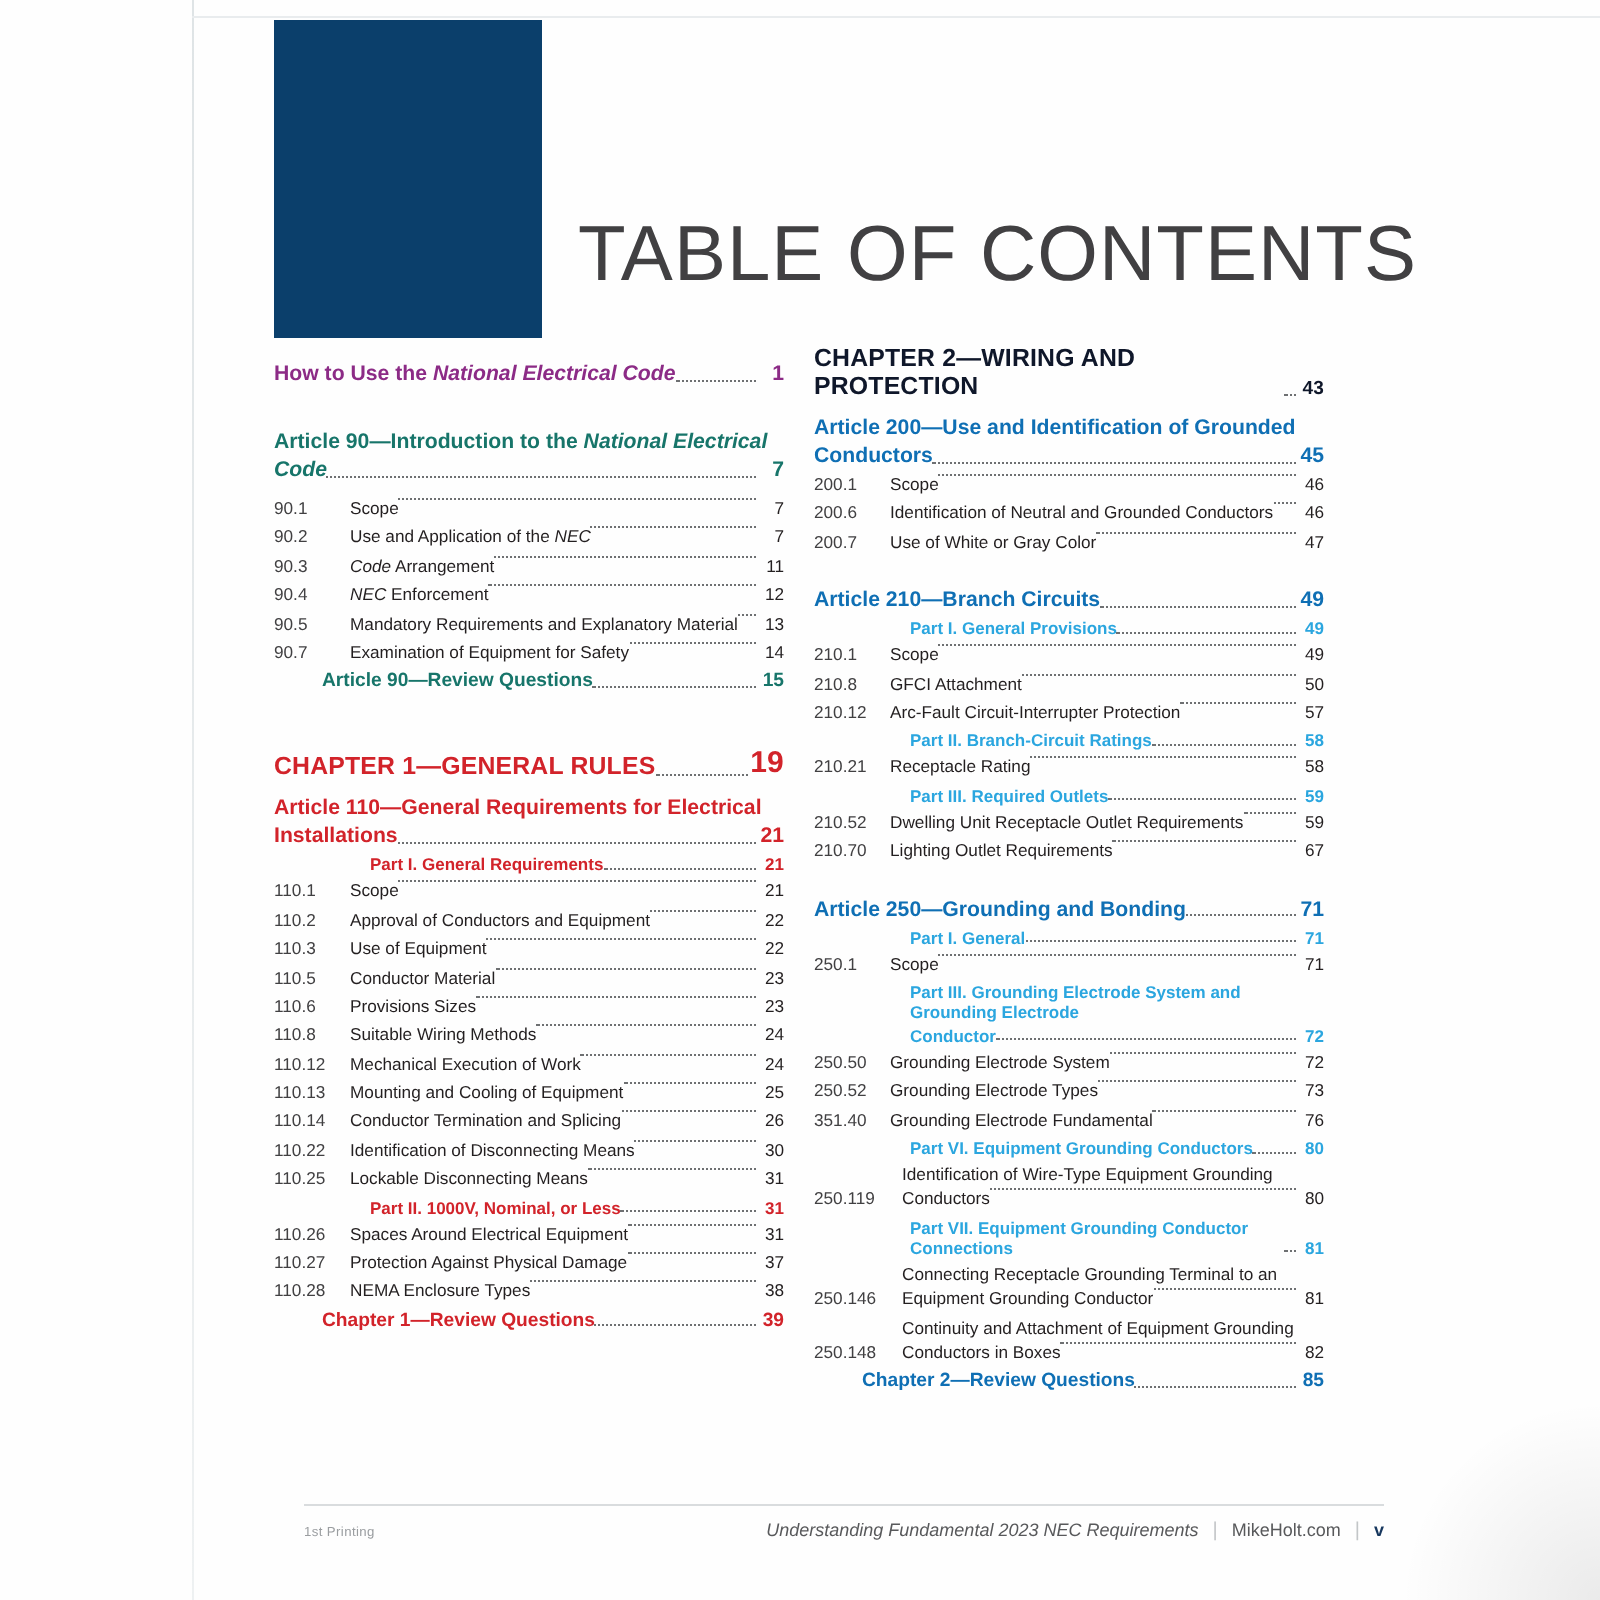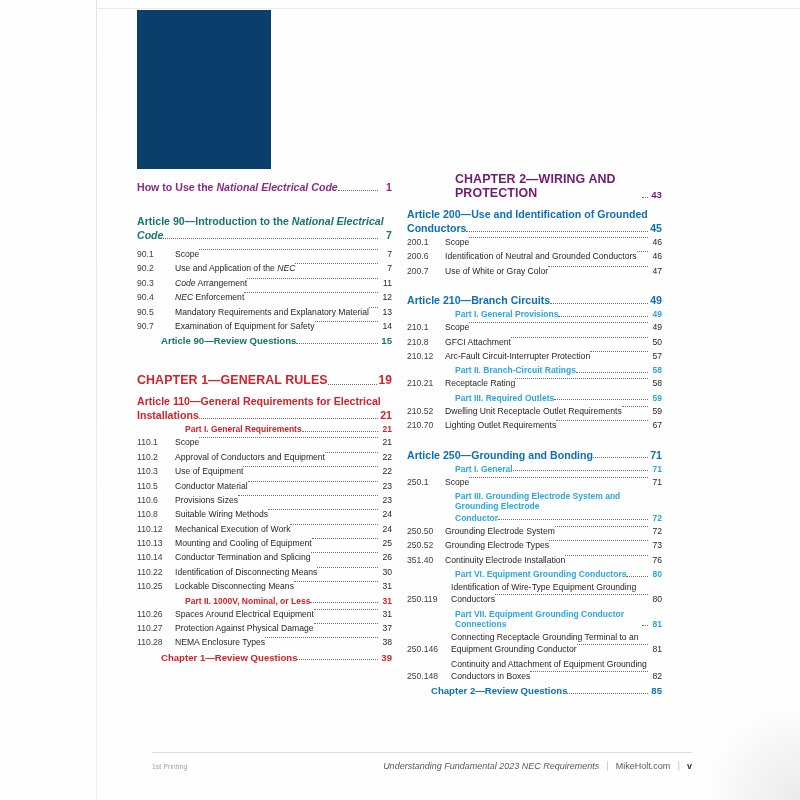--- a/index.html
+++ b/index.html
@@ -137,21 +137,21 @@
   .hrow .body { flex: 1 1 auto; }
   .hrow .line { display: flex; align-items: flex-end; }
   .hrow .cont { margin-top: 2px; }
   .ital { font-style: italic; }
 
   
   .c-navy    { color: #17375e; }
   .c-purple  { color: #8c2b86; }
   .c-teal    { color: #17756a; }
   .c-red     { color: #d2232a; }
-  .c-cyan    { color: #701a75; margin-left: 48px; }
+  .c-cyan    { color: #0f172a; }
   .c-blue    { color: #0f6fb4; }
   .c-ltblue  { color: #2ba6df; }
 
   .sp-xs { height: 5px; }
   .sp-s  { height: 9px; }
   .sp-m  { height: 14px; }
   .sp-l  { height: 19px; }
   .sp-xl { height: 24px; }
 
   
@@ -182,20 +182,21 @@
 </style>
 </head>
 <body>
 
 <div class="page">
   <div class="page-edge-left"></div>
   <div class="page-edge-top"></div>
 
   <div class="header">
     <div class="navy-block"></div>
+    <div class="toc-title">TABLE OF CONTENTS</div>
   </div>
 
   <div class="col col-left">
 
 
     <div class="sp-s"></div>
 
     <div class="hrow h-main c-purple">
       <div class="body">
           <div class="line">
@@ -299,21 +300,21 @@
         </div>
     </div>
 
     <div class="sp-xl"></div>
 
     <div class="hrow h-chapter c-red">
       <div class="body">
           <div class="line">
         <span class="label">CHAPTER 1—GENERAL RULES</span>
         <span class="leader"></span>
-        <span class="pg" style="font-size:12px">19</span>
+        <span class="pg" style="font-size:15px">19</span>
       </div>
         </div>
     </div>
 
     <div class="sp-xs"></div>
 
     <div class="hrow h-article c-red">
       <div class="body">
         <div class="line">
           <span class="label">Article 110—General Requirements for Electrical</span>
@@ -726,21 +727,21 @@
         <span class="label">Grounding Electrode Types</span>
         <span class="leader"></span>
         <span class="pg">73</span>
       </div>
         </div>
     </div>
     <div class="entry">
       <span class="num">351.40</span>
       <div class="body">
           <div class="line">
-        <span class="label">Continuity Electrode Installation</span>
+        <span class="label">Grounding Electrode Fundamental</span>
         <span class="leader"></span>
         <span class="pg">76</span>
       </div>
         </div>
     </div>
 
     <div class="hrow h-part c-ltblue">
       <div class="body">
           <div class="line">
         <span class="label">Part VI. Equipment Grounding Conductors</span>

